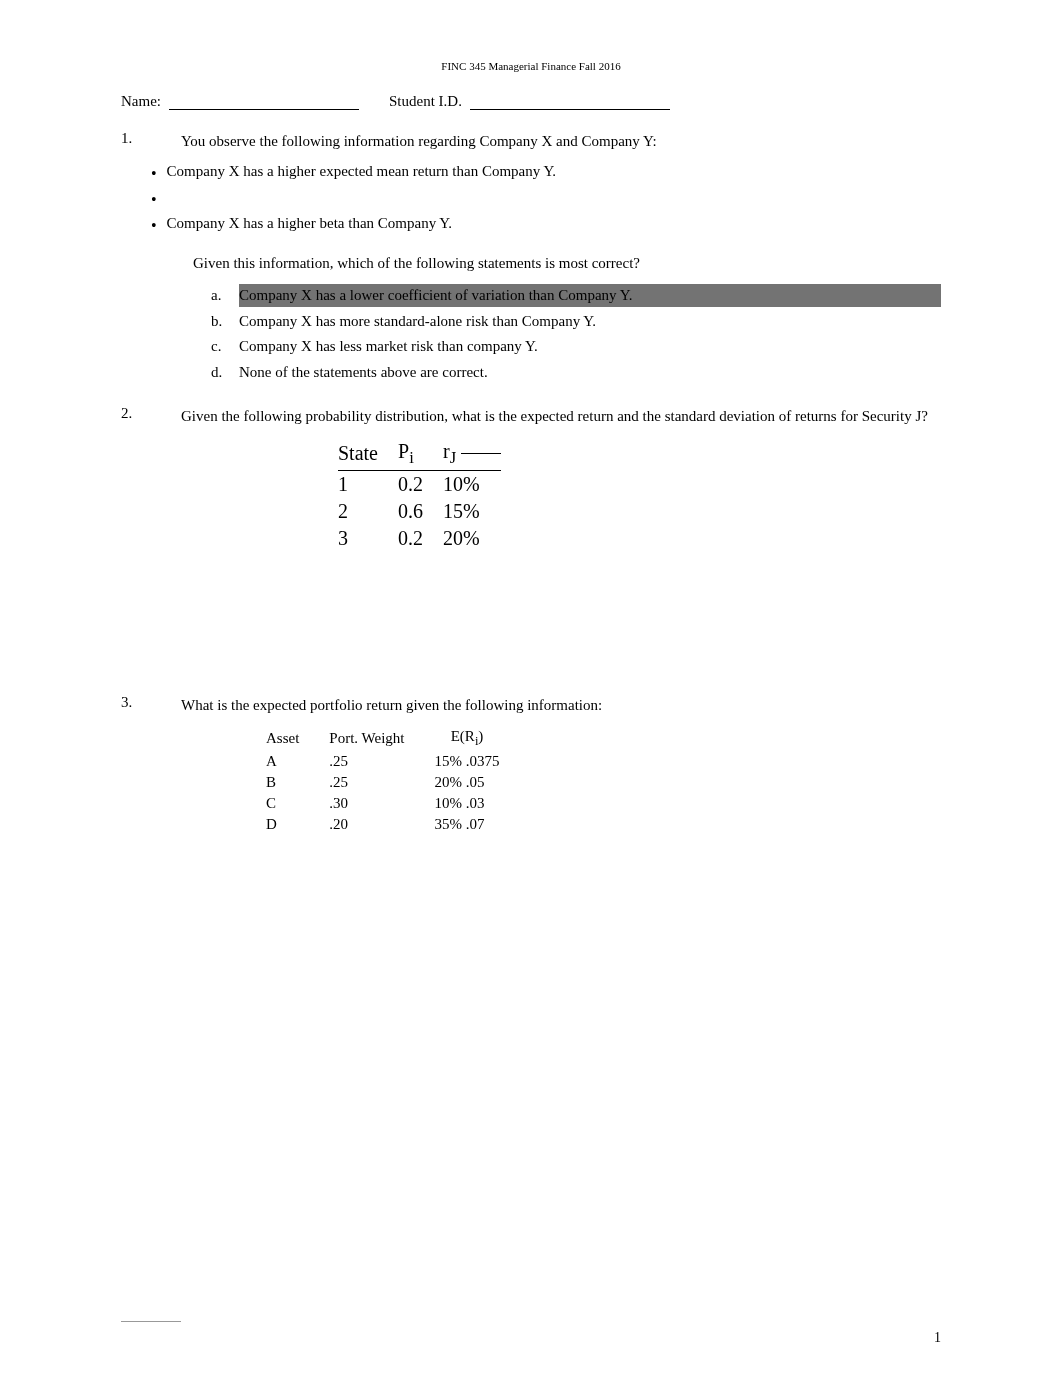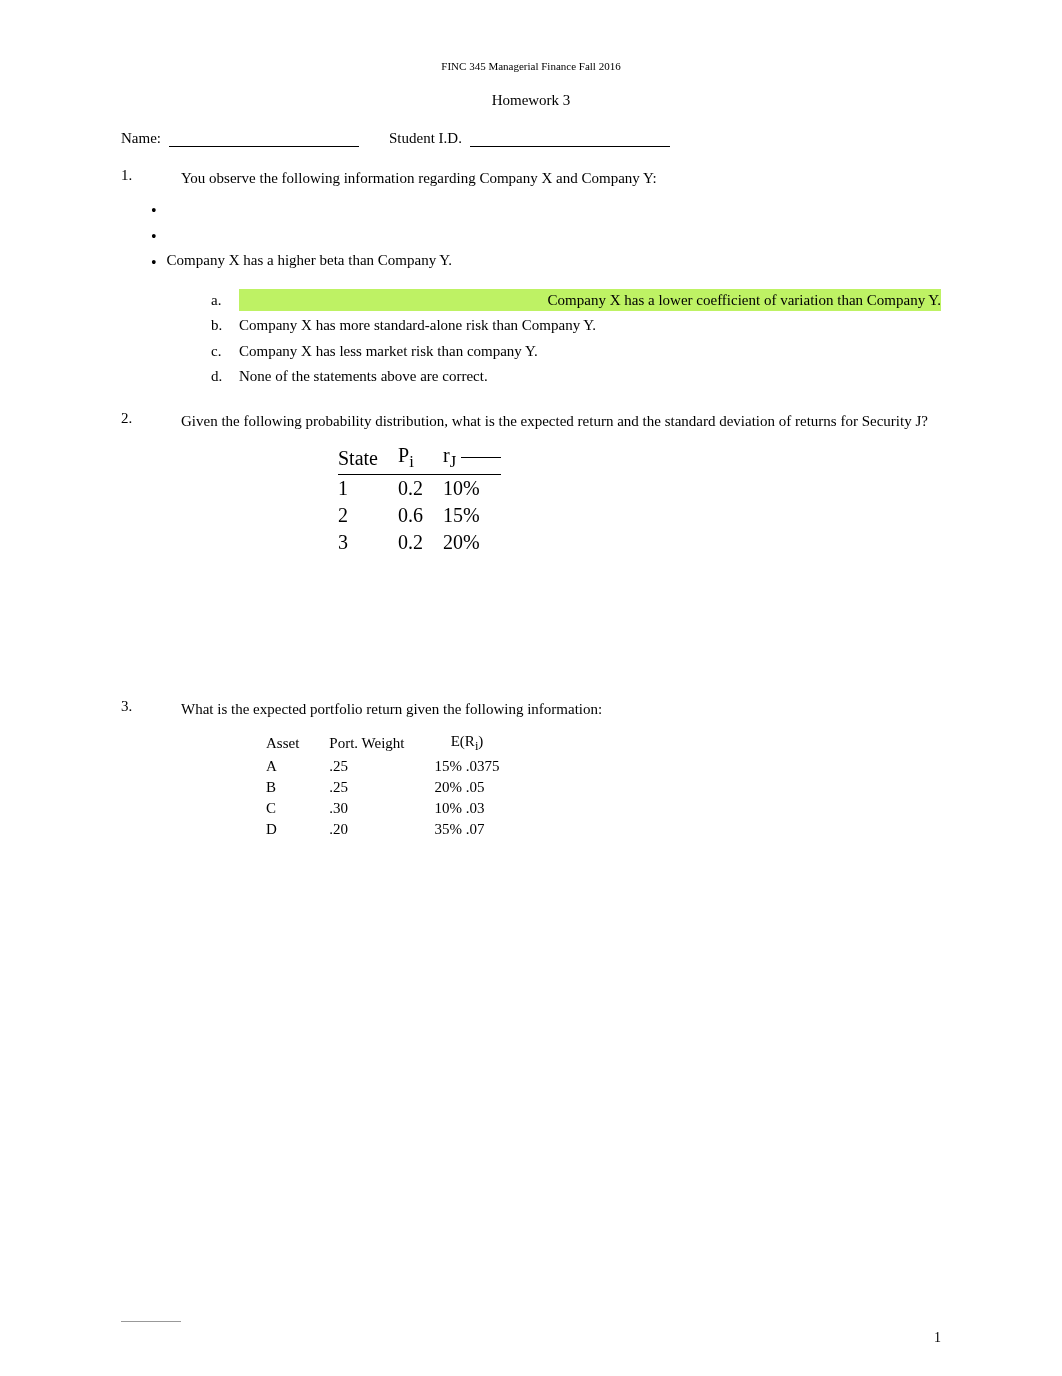--- a/index.html
+++ b/index.html
@@ -137,22 +137,21 @@
 
     .choice-label {
       min-width: 28px;
     }
 
     .choice-text {
       flex: 1;
     }
 
     .highlighted {
-      background-color: #bef264;
-      text-align: right;
+      background-color: #737373;
     }
 
     
     .prob-table {
       margin-left: 145px;
       margin-top: 2px;
       border-collapse: collapse;
       font-size: 20px;
     }
 
@@ -201,49 +200,50 @@
       margin-left: 72px;
     }
   </style>
 </head>
 <body>
 
 <div class="page">
 
   <div class="title-section">
     <h1>FINC 345 Managerial Finance Fall 2016</h1>
-    <h2>Homework 3</h2>
   </div>
 
   <div class="name-row">
     <span class="name-label">Name:</span>
     <div class="name-line"></div>
     <span class="student-id-label">Student I.D.</span>
     <div class="student-id-line"></div>
   </div>
 
   <div class="question-block">
     <div class="question-row">
       <span class="question-num">1.</span>
       <span class="question-text">You observe the following information regarding Company X and Company Y:</span>
     </div>
 
     <div class="bullets">
       <div class="bullet-item">
         <span class="bullet-dot">•</span>
+        <span>Company X has a higher expected mean return than Company Y.</span>
       </div>
       <div class="bullet-item">
         <span class="bullet-dot">•</span>
       </div>
       <div class="bullet-item">
         <span class="bullet-dot">•</span>
         <span>Company X has a higher beta than Company Y.</span>
       </div>
     </div>
 
+    <div class="given-text">Given this information, which of the following statements is most correct?</div>
 
     <div class="answer-choices">
       <div class="choice">
         <span class="choice-label">a.</span>
         <span class="choice-text highlighted">Company X has a lower coefficient of variation than Company Y.</span>
       </div>
       <div class="choice">
         <span class="choice-label">b.</span>
         <span class="choice-text">Company X has more standard-alone risk than Company Y.</span>
       </div>

